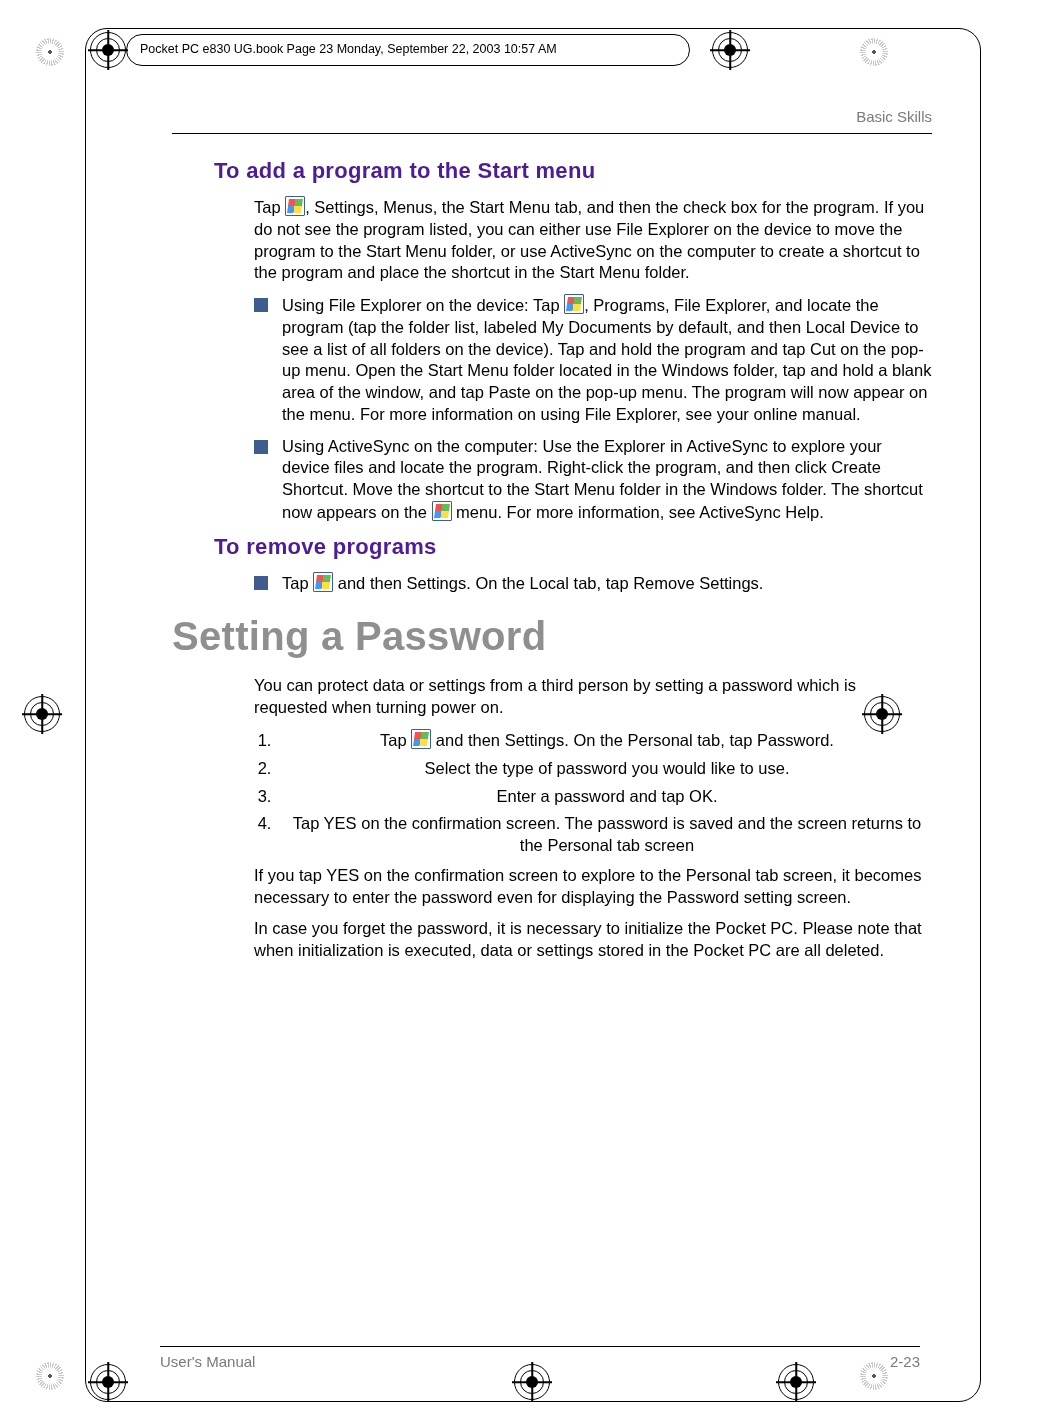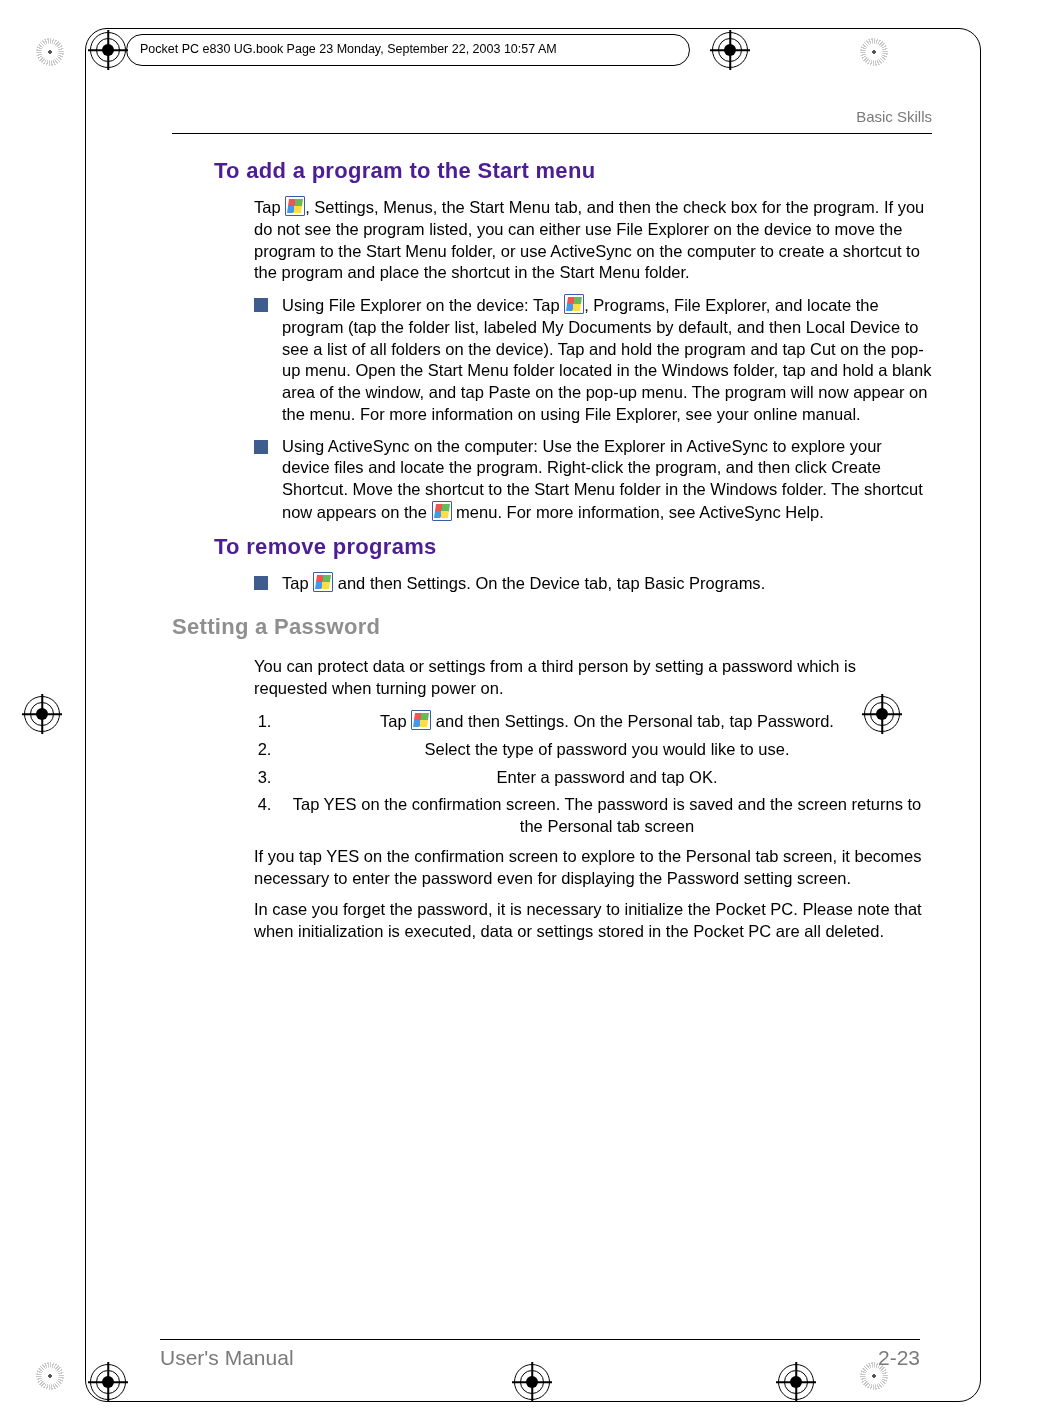--- a/index.html
+++ b/index.html
@@ -133,21 +133,21 @@
   }
   h3.gray {
     color: #4c1d95;
     font-size: 22px;
     margin: 10px 0 12px 0;
     font-weight: bold;
     letter-spacing: 0.3px;
   }
   h2.gray {
     color: #8f8f8f;
-    font-size: 22px;
+    font-size: 40px;
     margin: 20px 0 16px 0;
     font-weight: bold;
     letter-spacing: 0.3px;
   }
   .indent {
     margin-left: 82px;
   }
   p {
     margin: 0 0 10px 0;
     line-height: 1.32;
@@ -213,21 +213,21 @@
   .footer {
     position: absolute;
     left: 160px;
     bottom: 58px;
     width: 760px;
     border-top: 1px solid #000;
     padding-top: 6px;
     display: flex;
     justify-content: space-between;
     color: #7a7a7a;
-    font-size: 21px;
+    font-size: 15px;
   }
 </style>
 </head>
 <body>
 
 <div class="page">
 
   <div class="crop-mark" style="left:36px; top:38px">
       <div class="cm-sun"></div>
     </div>
@@ -304,21 +304,21 @@
       <p><span>Tap </span><span class="winicon"></span><span>, Settings, Menus, the Start Menu tab, and then the check box for the program. If you do not see the program listed, you can either use File Explorer on the device to move the program to the Start Menu folder, or use ActiveSync on the computer to create a shortcut to the program and place the shortcut in the Start Menu folder.</span></p>
       <ul class="sq">
         <li><b>Using File Explorer on the device:</b><span> Tap </span><span class="winicon"></span><span>, </span><b>Programs</b><span>, </span><b>File Explorer</b><span>, and locate the program (tap the folder list, labeled </span><b>My Documents</b><span> by default, and then </span><b>Local Device</b><span> to see a list of all folders on the device). Tap and hold the program and tap </span><b>Cut</b><span> on the pop-up menu. Open the Start Menu folder located in the Windows folder, tap and hold a blank area of the window, and tap </span><b>Paste</b><span> on the pop-up menu. The program will now appear on the menu. For more information on using File Explorer, see your online manual.</span></li>
         <li><b>Using ActiveSync on the computer:</b><span> Use the Explorer in ActiveSync to explore your device files and locate the program. Right-click the program, and then click </span><b>Create Shortcut</b><span>. Move the shortcut to the Start Menu folder in the Windows folder. The shortcut now appears on the </span><span class="winicon"></span><span> menu. For more information, see ActiveSync Help.</span></li>
       </ul>
     </div>
 
     <h3 class="gray" style="margin-left:42px">To remove programs</h3>
     <div class="indent">
       <ul class="sq">
-        <li><span>Tap </span><span class="winicon"></span><span> and then </span><b>Settings</b><span>. On the </span><b>Device</b><span> tab, tap </span><b>Basic Programs</b><span>.</span></li>
+        <li><span>Tap </span><span class="winicon"></span><span> and then </span><b>Settings</b><span>. On the </span><b>Local</b><span> tab, tap </span><b>Remove Settings</b><span>.</span></li>
       </ul>
     </div>
 
     <h2 class="gray">Setting a Password</h2>
     <div class="indent">
       <p>You can protect data or settings from a third person by setting a password which is requested when turning power on.</p>
       <ol class="num">
         <li><span>Tap </span><span class="winicon"></span><span> and then </span><b>Settings</b><span>. On the </span><b>Personal</b><span> tab, tap </span><b>Password</b><span>.</span></li>
         <li>Select the type of password you would like to use.</li>
         <li><span>Enter a password and tap </span><b>OK</b><span>.</span></li>

